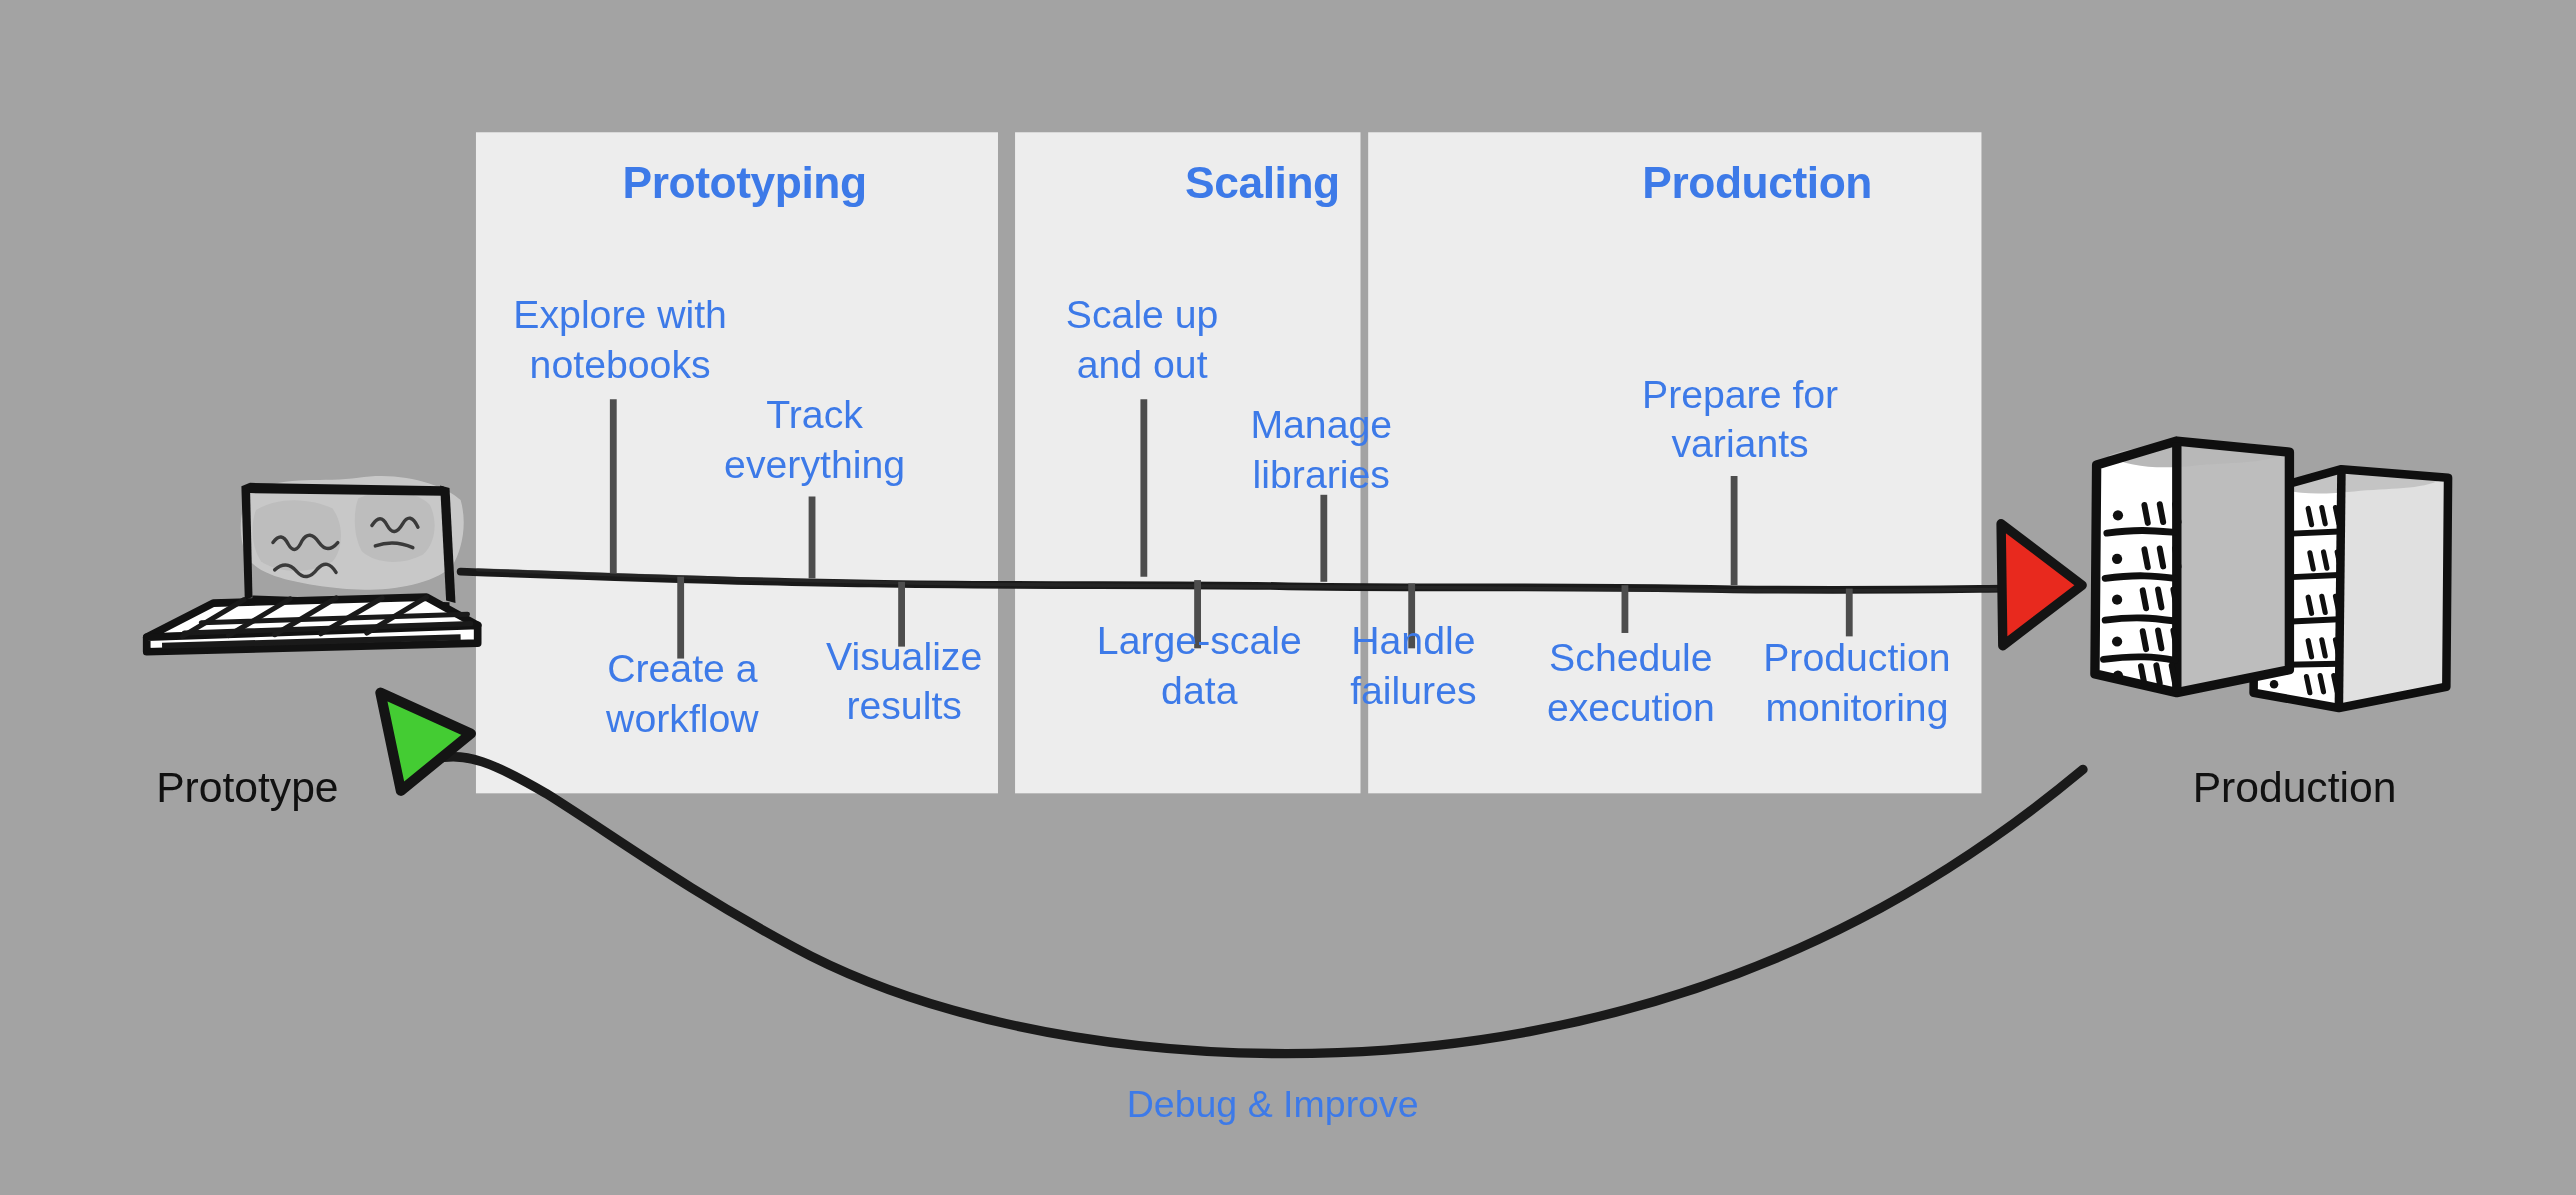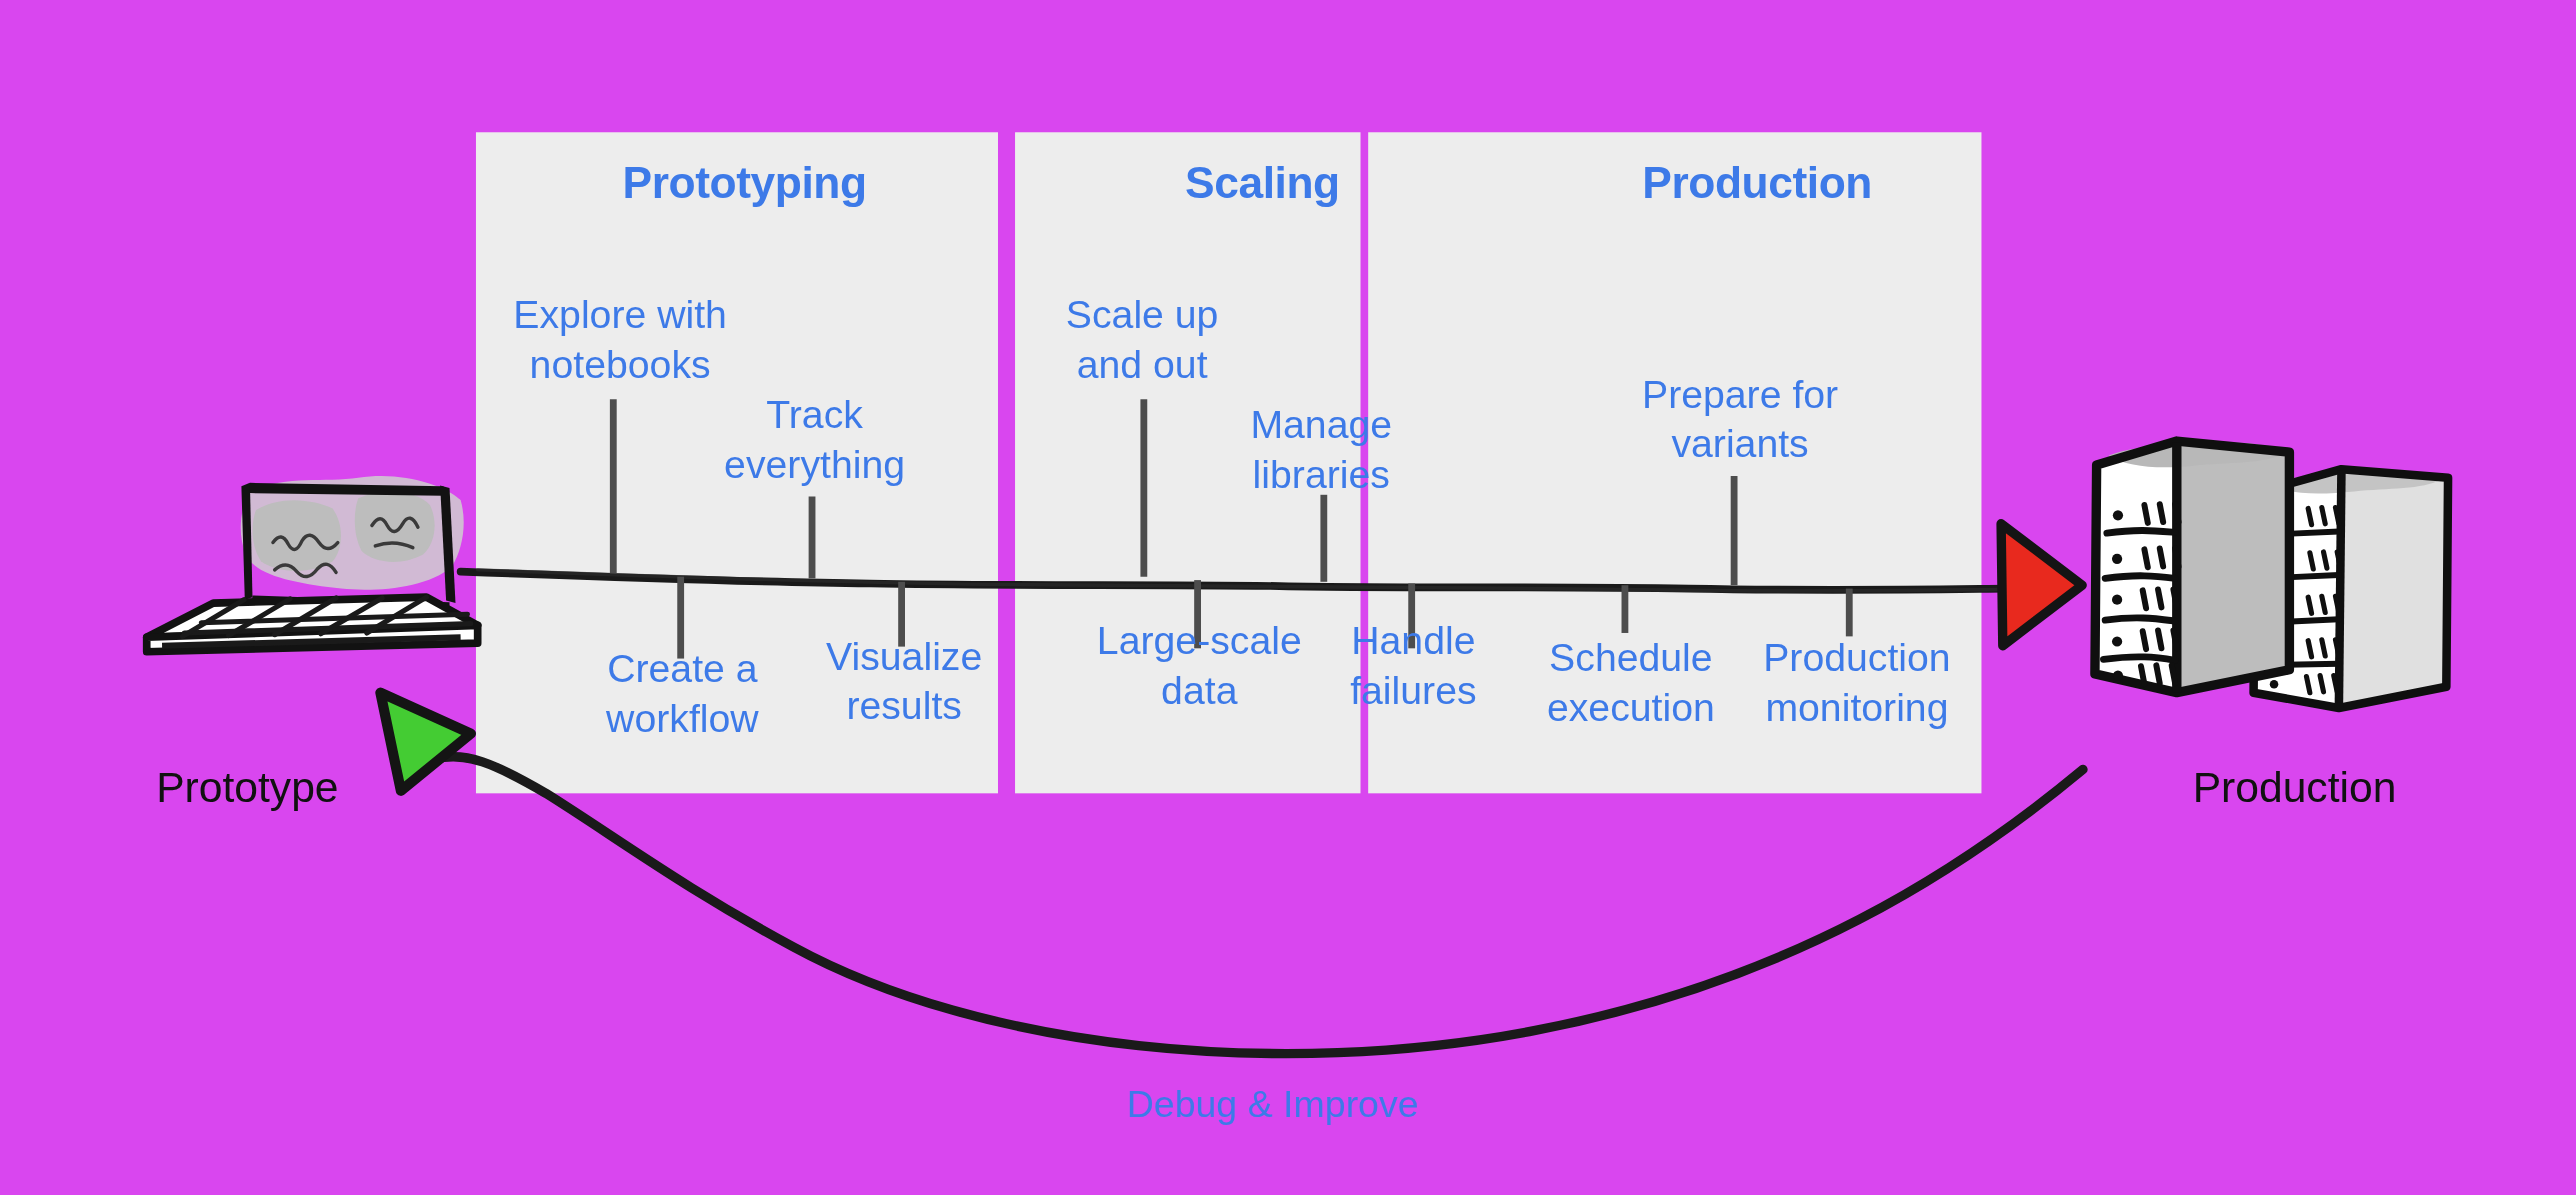--- a/index.html
+++ b/index.html
@@ -7,21 +7,21 @@
     padding: 0;
     background: #ffffff;
   }
   body {
     font-family: "Liberation Sans", sans-serif;
   }
   #stage {
     position: relative;
     width: 2576px;
     height: 1196px;
-    background: #d946ef;
+    background: #a3a3a3;
     overflow: hidden;
   }
   #diagram-svg {
     position: absolute;
     left: 0;
     top: 0;
     width: 2576px;
     height: 1196px;
   }
   .panel-title {

